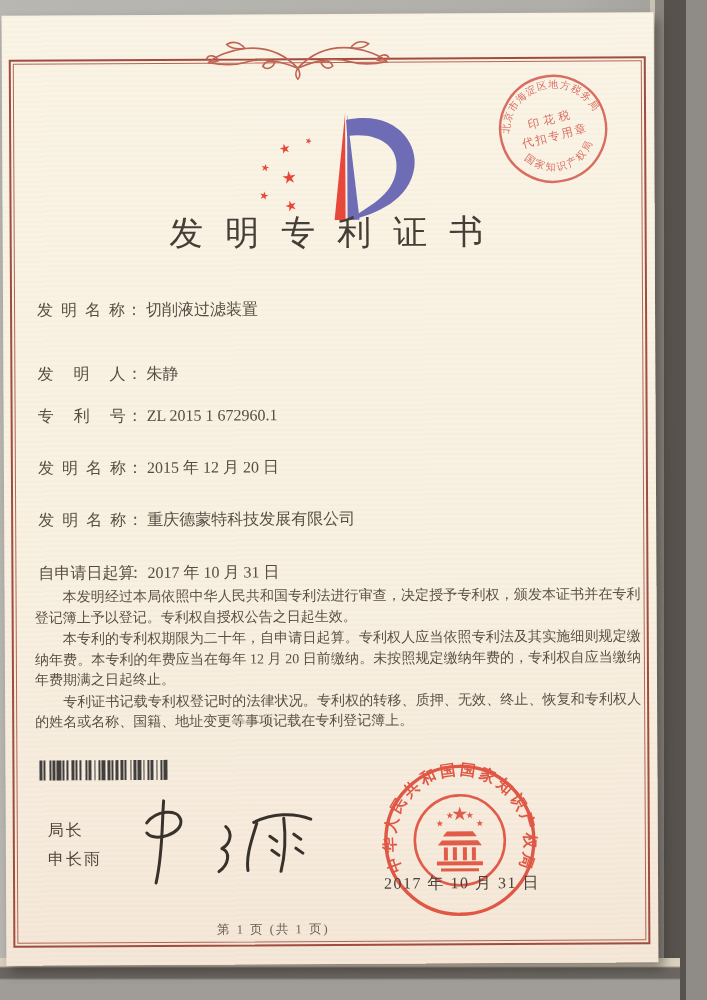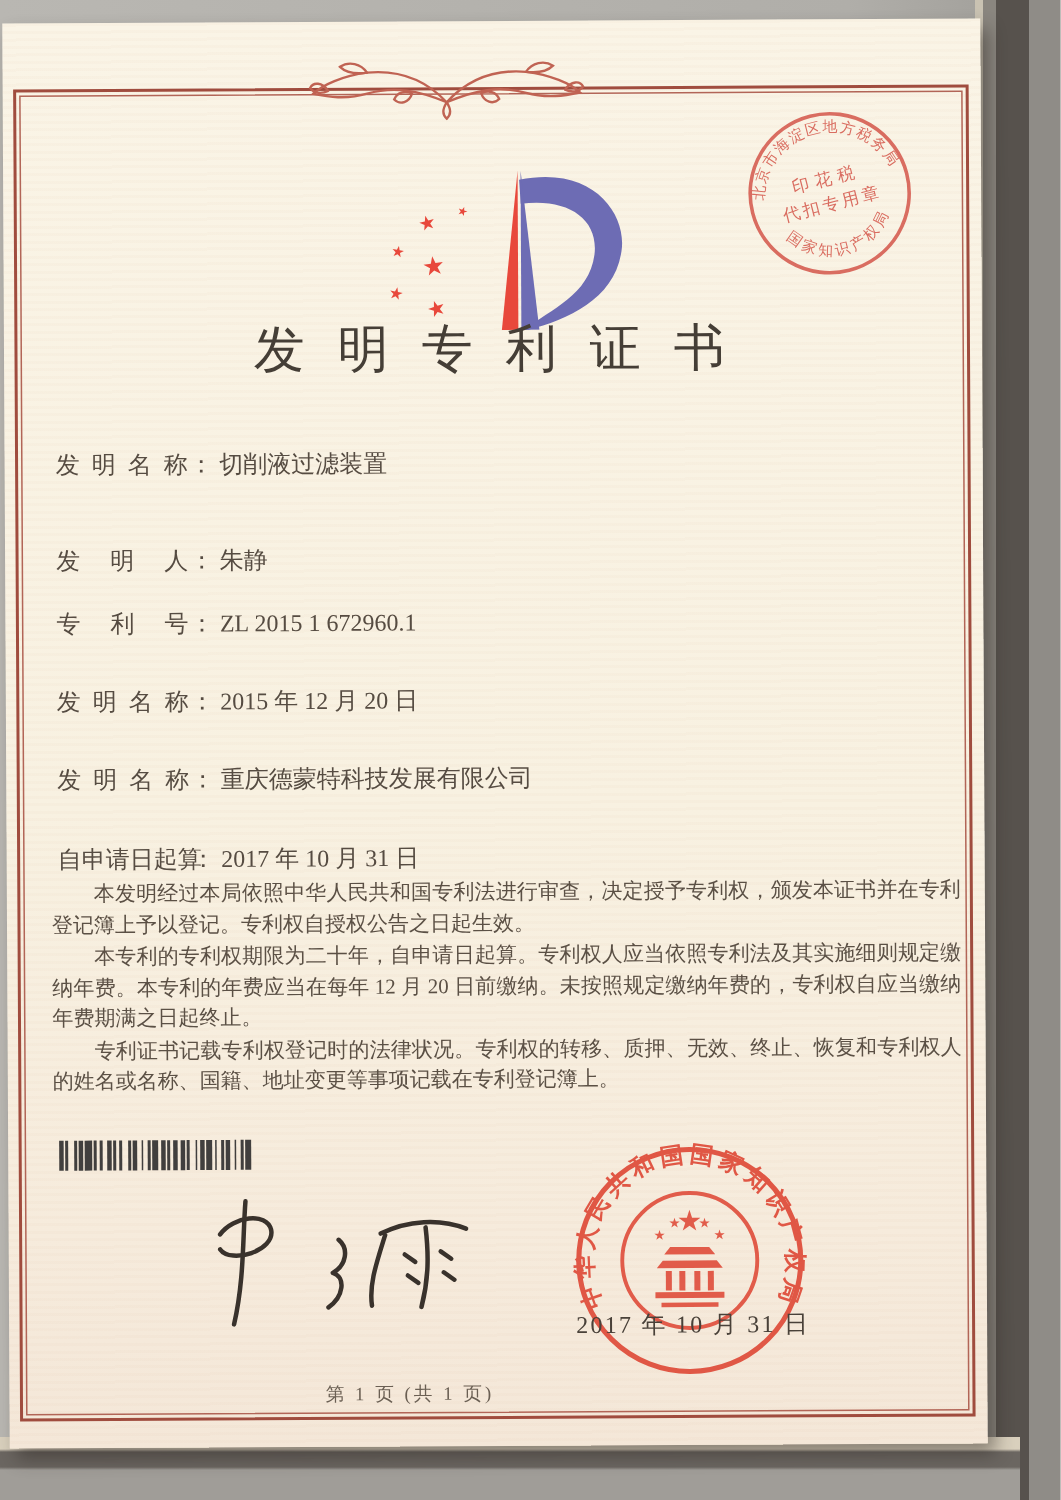--- a/index.html
+++ b/index.html
@@ -126,20 +126,24 @@
   </div>
 
   <div class="paragraphs">
     <p>本发明经过本局依照中华人民共和国专利法进行审查，决定授予专利权，颁发本证书并在专利登记簿上予以登记。专利权自授权公告之日起生效。</p>
     <p>本专利的专利权期限为二十年，自申请日起算。专利权人应当依照专利法及其实施细则规定缴纳年费。本专利的年费应当在每年 12 月 20 日前缴纳。未按照规定缴纳年费的，专利权自应当缴纳年费期满之日起终止。</p>
     <p>专利证书记载专利权登记时的法律状况。专利权的转移、质押、无效、终止、恢复和专利权人的姓名或名称、国籍、地址变更等事项记载在专利登记簿上。</p>
   </div>
 
   <div class="barcode" id="barcode"><span class="b" style="width: 2.9px;"></span><span style="width: 1.45px;"></span><span class="b" style="width: 1.45px;"></span><span style="width: 4.35px;"></span><span class="b" style="width: 1.45px;"></span><span style="width: 1.45px;"></span><span class="b" style="width: 2.9px;"></span><span style="width: 1.45px;"></span><span class="b" style="width: 4.35px;"></span><span style="width: 1.45px;"></span><span class="b" style="width: 1.45px;"></span><span style="width: 2.9px;"></span><span class="b" style="width: 1.45px;"></span><span style="width: 2.9px;"></span><span class="b" style="width: 2.9px;"></span><span style="width: 1.45px;"></span><span class="b" style="width: 1.45px;"></span><span style="width: 2.9px;"></span><span class="b" style="width: 1.45px;"></span><span style="width: 4.35px;"></span><span class="b" style="width: 1.45px;"></span><span style="width: 1.45px;"></span><span class="b" style="width: 2.9px;"></span><span style="width: 2.9px;"></span><span class="b" style="width: 1.45px;"></span><span style="width: 2.9px;"></span><span class="b" style="width: 1.45px;"></span><span style="width: 1.45px;"></span><span class="b" style="width: 4.35px;"></span><span style="width: 1.45px;"></span><span class="b" style="width: 2.9px;"></span><span style="width: 1.45px;"></span><span class="b" style="width: 1.45px;"></span><span style="width: 2.9px;"></span><span class="b" style="width: 2.9px;"></span><span style="width: 1.45px;"></span><span class="b" style="width: 2.9px;"></span><span style="width: 1.45px;"></span><span class="b" style="width: 1.45px;"></span><span style="width: 4.35px;"></span><span class="b" style="width: 1.45px;"></span><span style="width: 1.45px;"></span><span class="b" style="width: 2.9px;"></span><span style="width: 1.45px;"></span><span class="b" style="width: 4.35px;"></span><span style="width: 1.45px;"></span><span class="b" style="width: 1.45px;"></span><span style="width: 2.9px;"></span><span class="b" style="width: 1.45px;"></span><span style="width: 1.45px;"></span><span class="b" style="width: 2.9px;"></span><span style="width: 2.9px;"></span><span class="b" style="width: 1.45px;"></span><span style="width: 2.9px;"></span><span class="b" style="width: 1.45px;"></span><span style="width: 1.45px;"></span><span class="b" style="width: 4.35px;"></span><span style="width: 1.45px;"></span></div>
 
+  <div class="signer">
+    <div>局长</div>
+    <div>申长雨</div>
+  </div>
 
   <svg class="signature-svg" width="190" height="100" viewBox="0 0 190 100">
     <g stroke="#39322c" stroke-width="3" fill="none" stroke-linecap="round" stroke-linejoin="round">
       <path d="M30,10 C28,34 29,62 22,92"></path>
       <path d="M13,32 C22,20 44,17 47,29 C50,43 20,52 13,42"></path>
       <path d="M92,36 C99,42 97,53 88,58 C97,61 95,74 85,81"></path>
       <path d="M120,32 C138,23 160,22 177,29"></path>
       <path d="M123,33 C117,52 112,66 114,80"></path>
       <path d="M150,28 C152,46 152,62 147,81"></path>
       <path d="M136,46 l7,5"></path>

